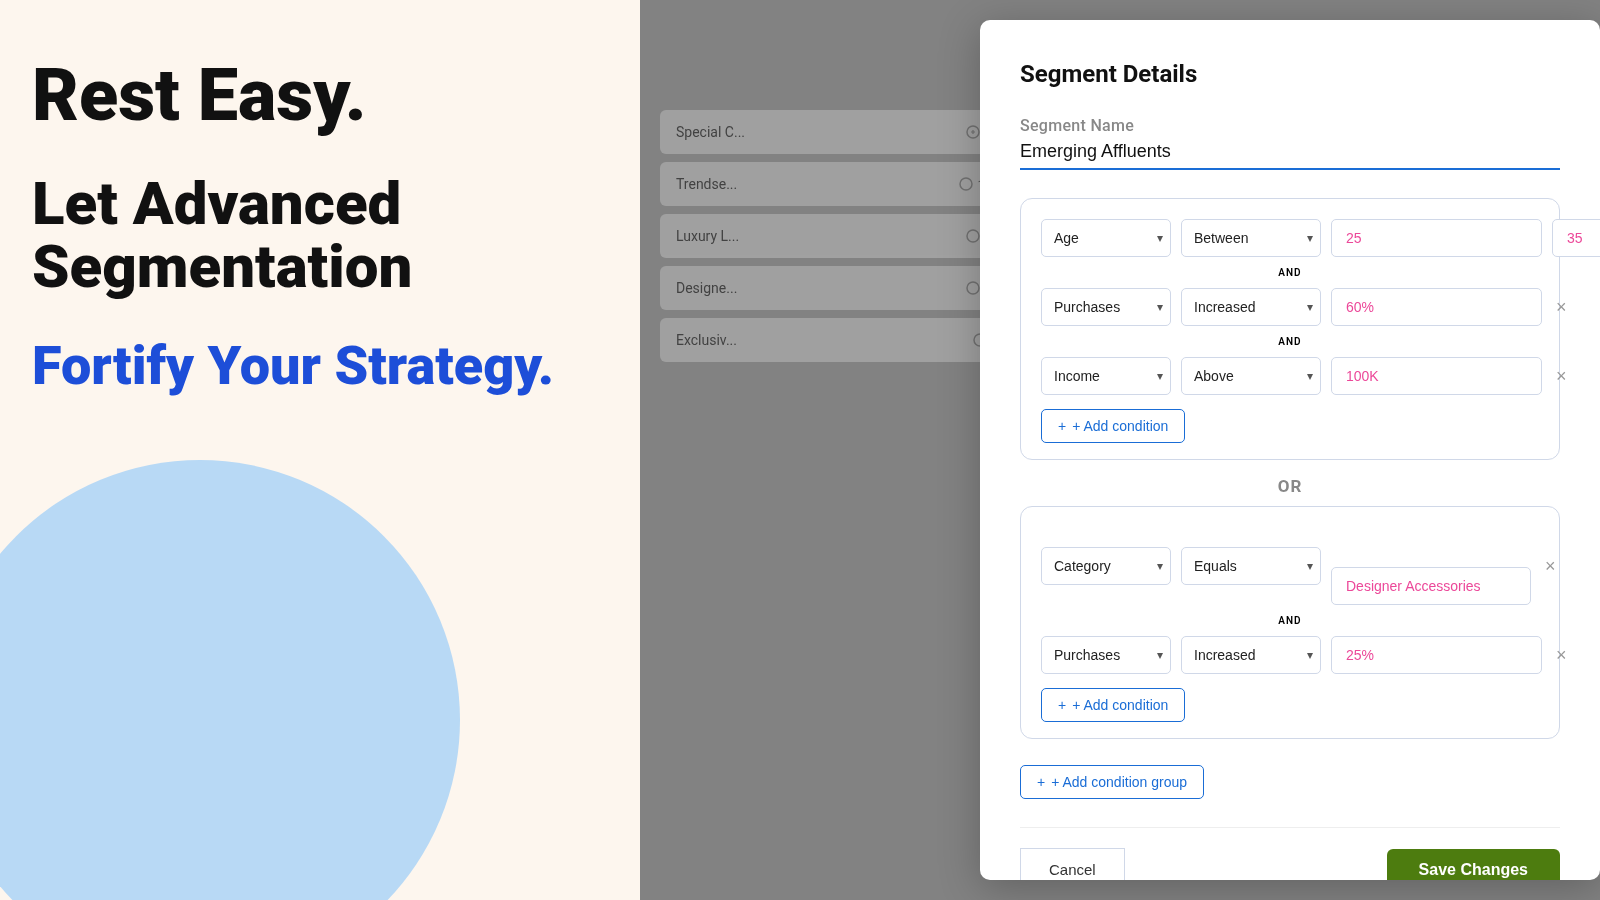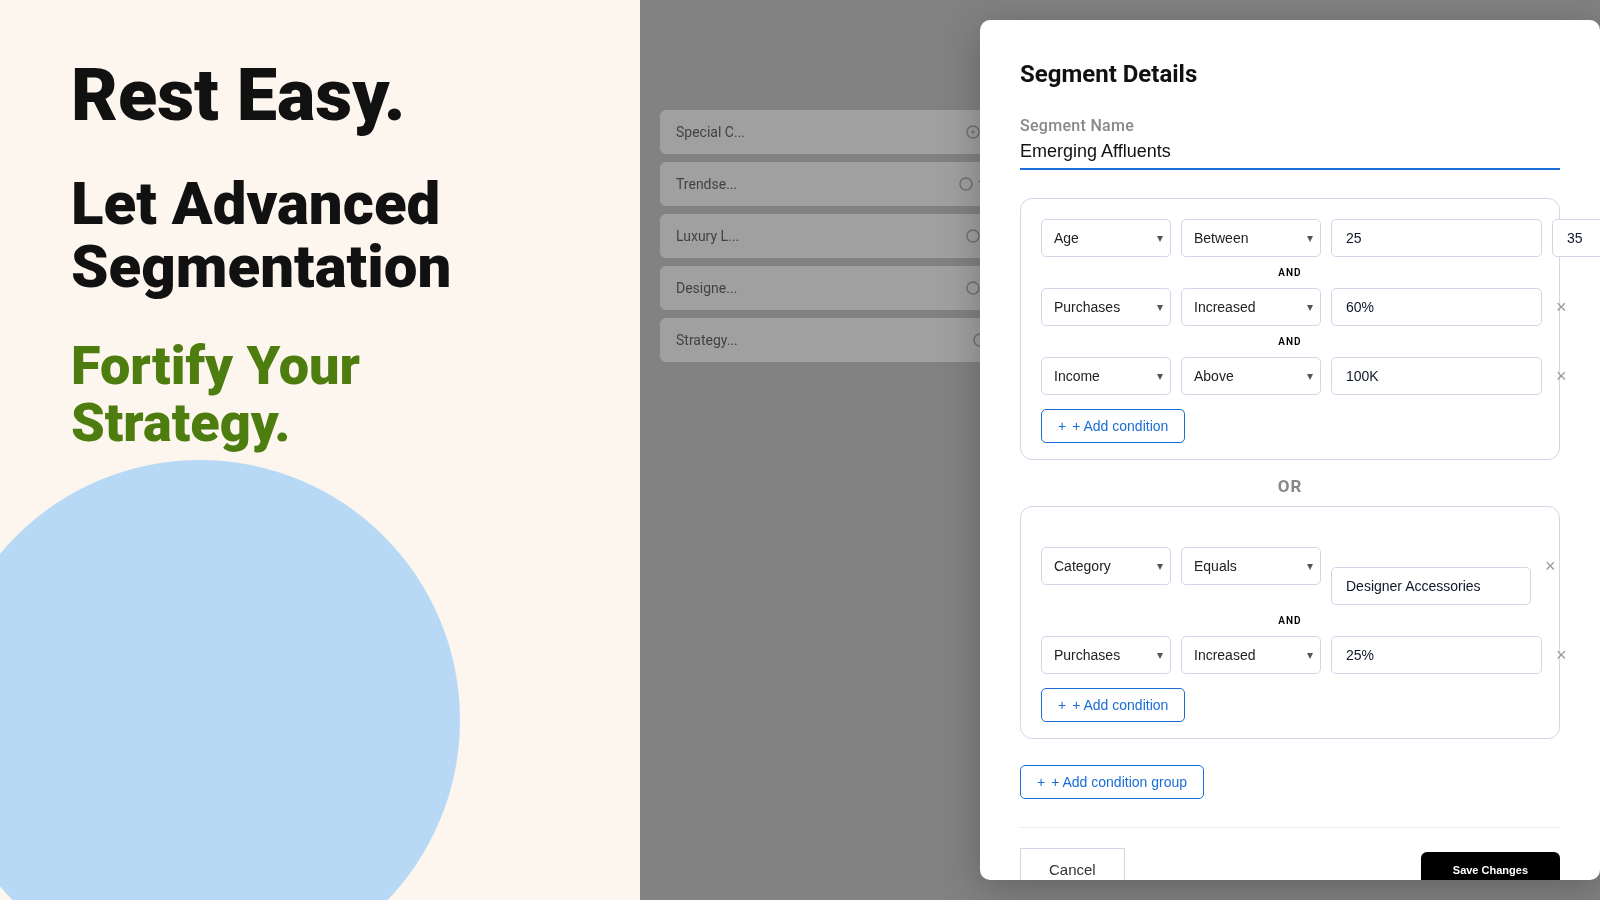--- a/index.html
+++ b/index.html
@@ -26,40 +26,40 @@
       bottom: -80px;
       left: -60px;
       width: 520px;
       height: 520px;
       background: #b8d9f5;
       border-radius: 50%;
     }
     .left-panel .text-content {
       position: relative;
       z-index: 2;
-      padding: 60px 71px;
+      padding: 60px 32px;
     }
     .left-panel .headline1 {
       font-size: 72px;
       font-weight: 900;
       color: #111;
       line-height: 1.0;
       margin-bottom: 40px;
     }
     .left-panel .headline2 {
       font-size: 60px;
       font-weight: 900;
       color: #111;
       line-height: 1.05;
       margin-bottom: 40px;
     }
     .left-panel .headline3 {
       font-size: 54px;
       font-weight: 900;
-      color: #4d7c0f;
+      color: #1d4ed8;
       line-height: 1.05;
     }
 
     
     .right-bg {
       flex: 1;
       background: #c8c8c8;
       position: relative;
       display: flex;
       flex-direction: column;
@@ -206,21 +206,21 @@
     .select-wrapper select {
       padding-right: 28px;
     }
     .select-wide { min-width: 130px; }
     .select-medium { min-width: 140px; }
     .condition-input {
       border: 1.5px solid #d0d8e8;
       border-radius: 5px;
       padding: 10px 14px;
       font-size: 14px;
-      color: #0f172a;
+      color: #ec4899;
       flex: 1;
       outline: none;
     }
     .condition-input-long {
       min-width: 200px;
       margin-top: 40px;
     }
     .remove-btn {
       background: none;
       border: none;
@@ -282,25 +282,25 @@
     .cancel-btn {
       background: white;
       border: 1.5px solid #d0d8e8;
       border-radius: 0;
       padding: 12px 28px;
       font-size: 15px;
       color: #333;
       cursor: pointer;
     }
     .save-btn {
-      background: #000000;
+      background: #4d7c0f;
       border: none;
       border-radius: 6px;
       padding: 12px 32px;
-      font-size: 11px;
+      font-size: 16px;
       color: white;
       font-weight: 600;
       cursor: pointer;
       margin-left: 28px;
     }
   </style>
 </head>
 <body>
 
 <div class="left-panel">
@@ -348,21 +348,21 @@
     <div class="bg-list-item">
       <span>Designe...</span>
       <span class="count">
         <svg viewBox="0 0 14 14" fill="none">
             <circle cx="7" cy="7" r="6" stroke="#aaa" stroke-width="1.5"></circle>
           </svg>
         18,238
       </span>
     </div>
     <div class="bg-list-item">
-      <span>Strategy...</span>
+      <span>Exclusiv...</span>
       <span class="count">
         <svg viewBox="0 0 14 14" fill="none">
             <circle cx="7" cy="7" r="6" stroke="#aaa" stroke-width="1.5"></circle>
           </svg>
         5,938
       </span>
     </div>
   </div>
 
   <div class="modal-overlay">

